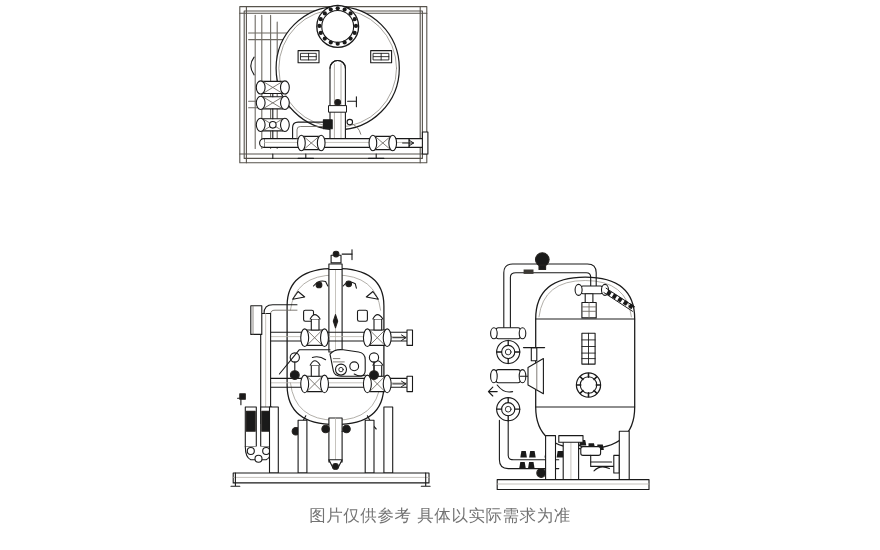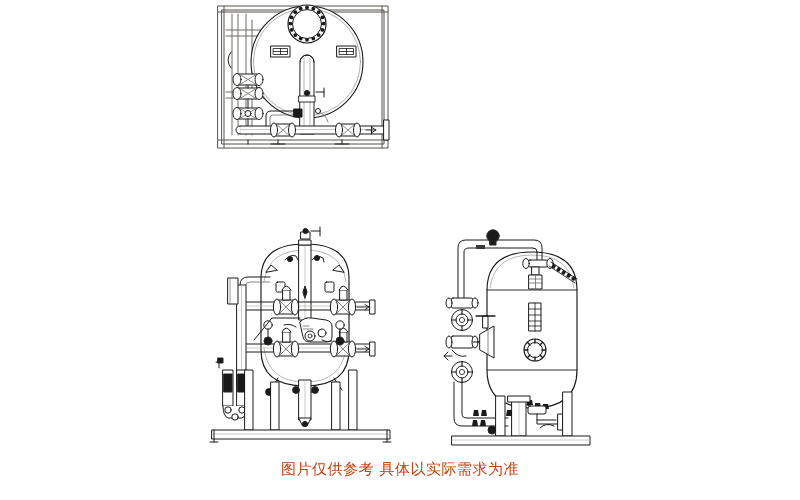--- a/index.html
+++ b/index.html
@@ -13,21 +13,21 @@
   #product-image-canvas{
     position:absolute;left:0;top:0;width:800px;height:500px;
   }
   .caption{
     position:absolute;
     left:0;right:0;
     top:458px;
     text-align:center;
     font-size:15px;
     line-height:22px;
-    color:#c2410c;
+    color:#737373;
     letter-spacing:0.5px;
     font-family:"DejaVu Sans","Liberation Sans",sans-serif;
     white-space:pre;
   }
 </style>
 </head>
 <body>
 
 <svg id="product-image-canvas" viewBox="0 0 800 500" xmlns="http://www.w3.org/2000/svg">
 

